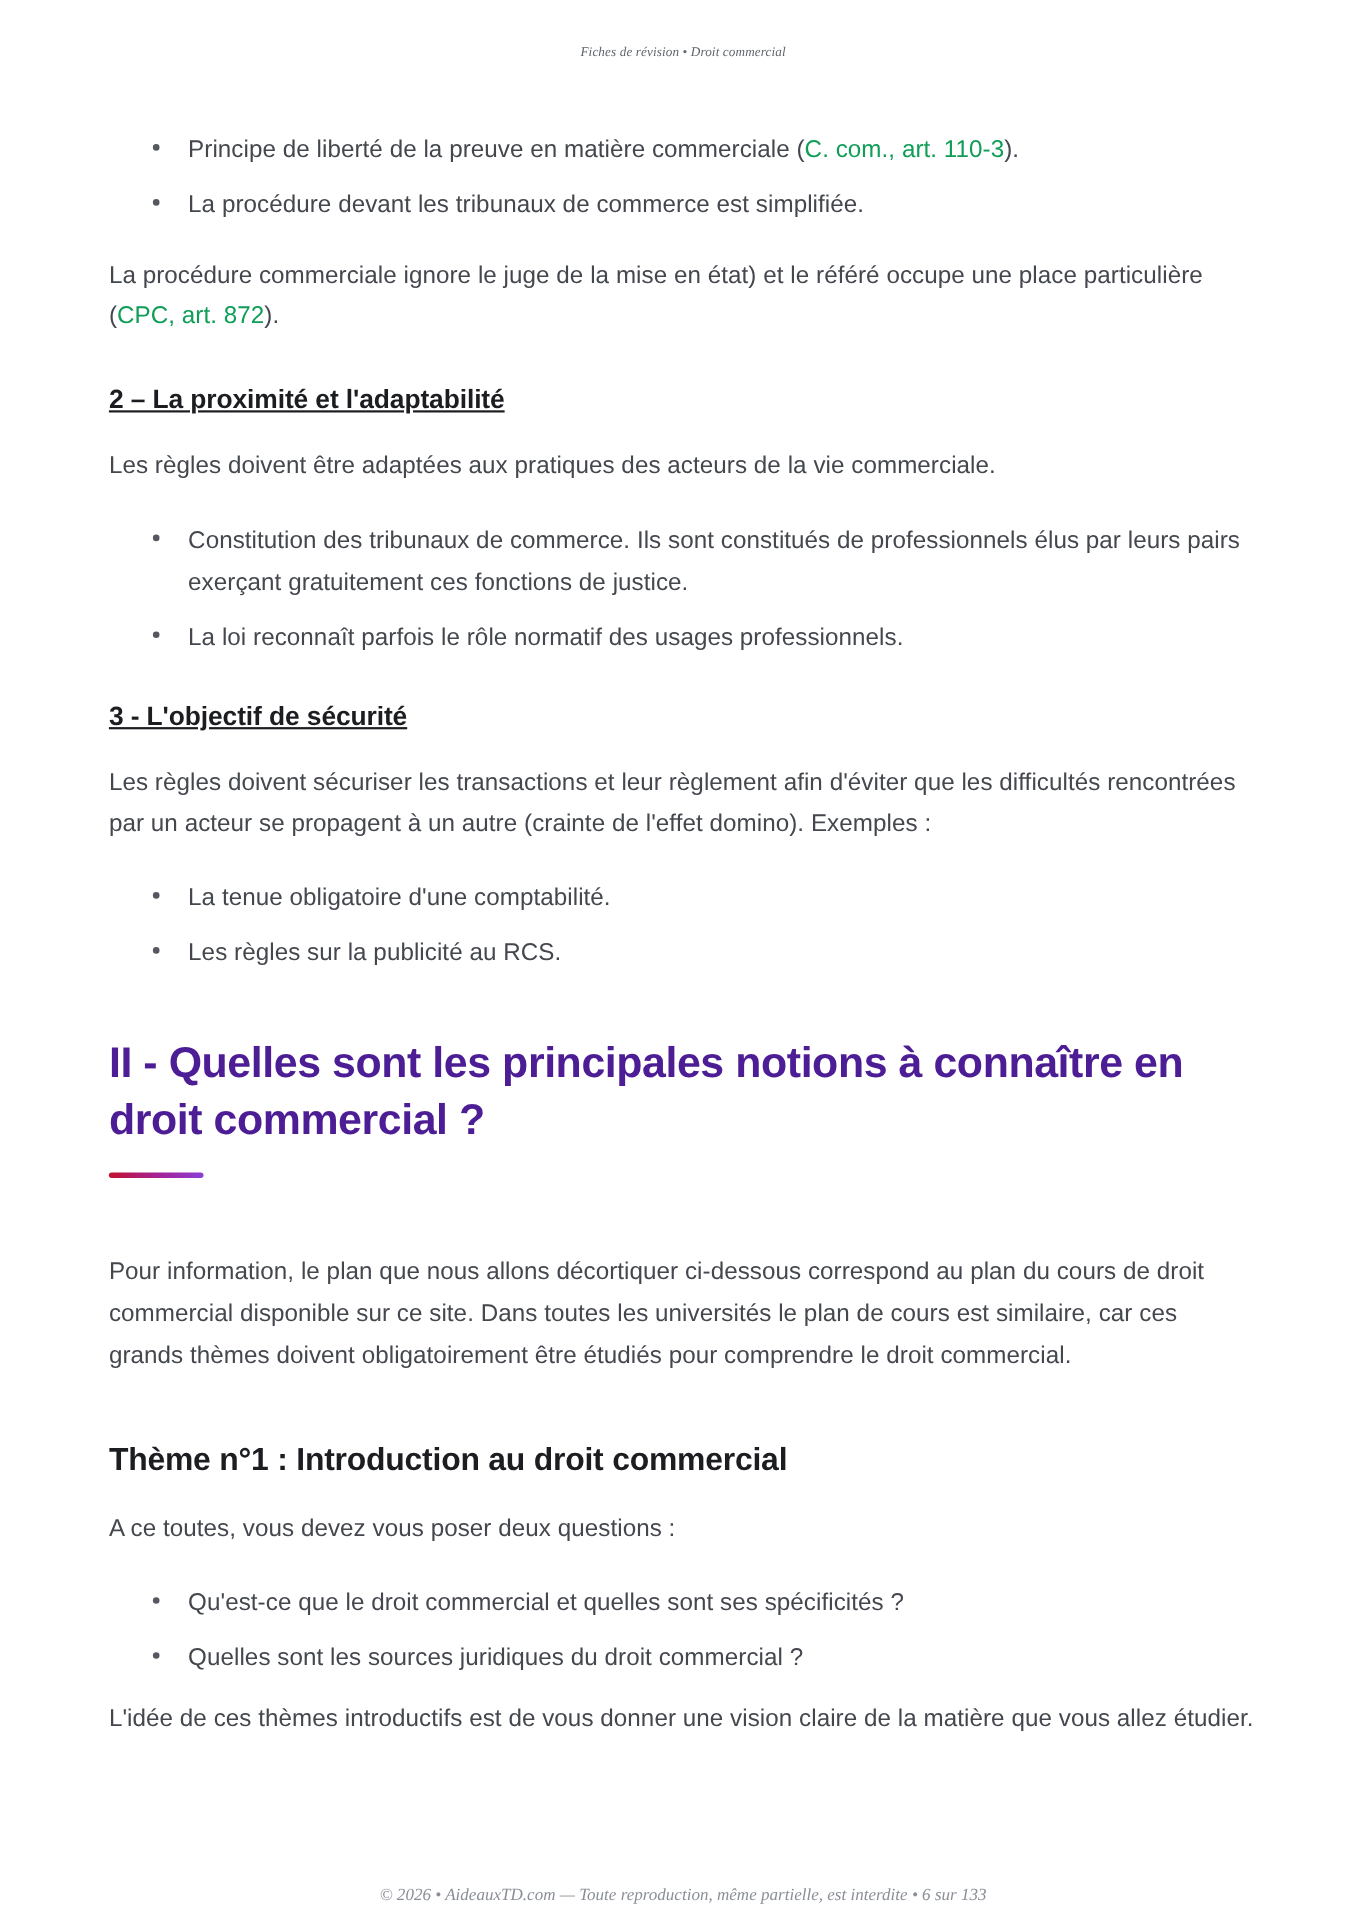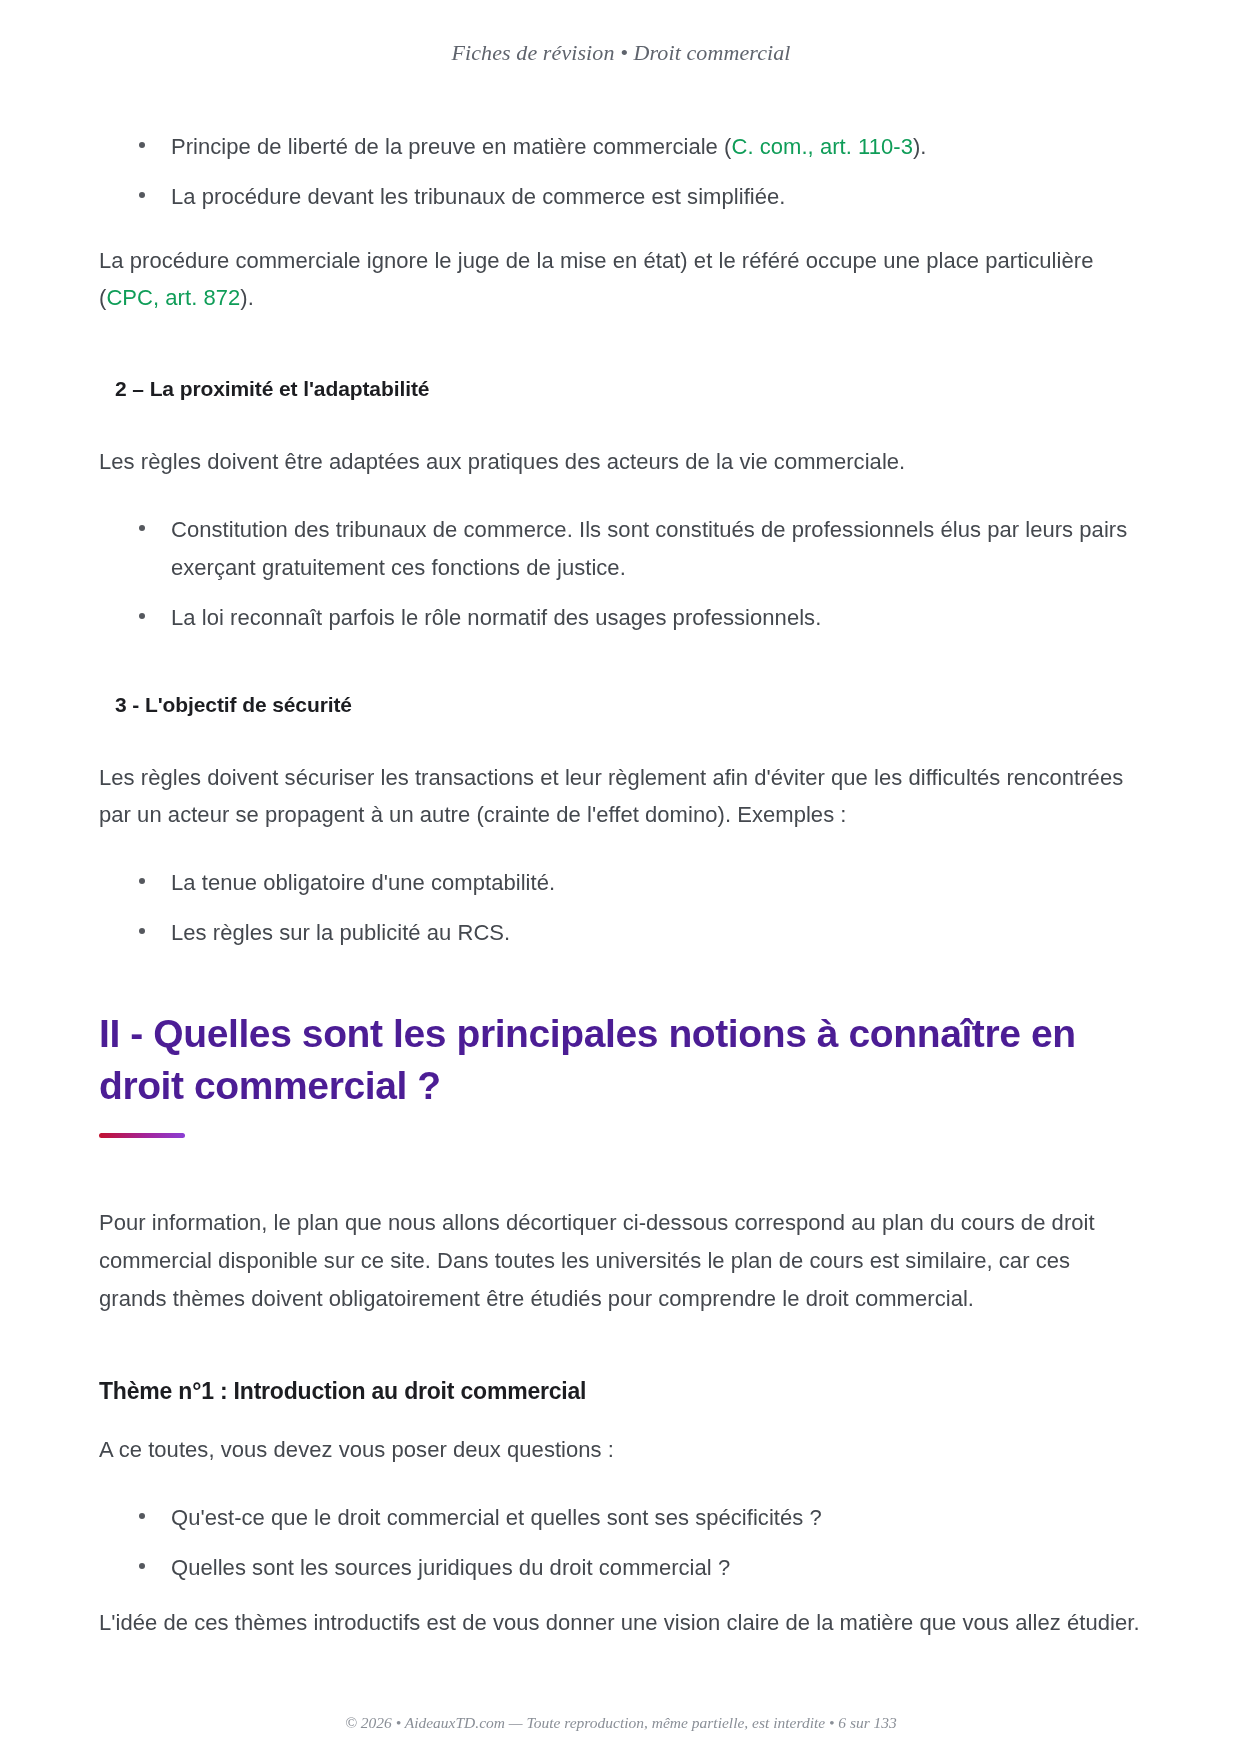--- a/index.html
+++ b/index.html
@@ -21,21 +21,21 @@
     inset: 0;
     display: flex;
     flex-direction: column;
   }
 
   
   .running-header {
     text-align: center;
     font-family: "Liberation Serif", serif;
     font-style: italic;
-    font-size: 22px;
+    font-size: 12px;
     color: #5f646d;
     padding-top: 40px;
     letter-spacing: 0.1px;
   }
 
   
   .content {
     flex: 1 1 auto;
     padding: 0 100px 0 99px;
     margin-top: 62px;
@@ -82,25 +82,26 @@
   }
 
   
   .cite {
     color: #0f9d58;
     white-space: nowrap;
   }
 
   
   h3.sub-heading {
-    font-size: 21px;
+    font-size: 24px;
     font-weight: bold;
     color: #1c1d21;
-    margin: 16px;
+    margin: 0;
     letter-spacing: -0.1px;
+    text-decoration: underline;
   }
 
   
   h2.major-heading {
     font-size: 39px;
     font-weight: bold;
     color: #4c1d95;
     margin: 0;
     line-height: 1.34;
     letter-spacing: -0.4px;
@@ -108,21 +109,21 @@
   .heading-rule {
     width: 86px;
     height: 5px;
     border-radius: 3px;
     margin-top: 21px;
     background: linear-gradient(90deg, #c2112f 0%, #a3249b 55%, #8b3fd4 100%);
   }
 
   
   h3.theme-heading {
-    font-size: 23px;
+    font-size: 29px;
     font-weight: bold;
     color: #1c1d21;
     margin: 0;
     letter-spacing: -0.2px;
   }
 
   
   .page-footer {
     flex: 0 0 auto;
     text-align: center;

